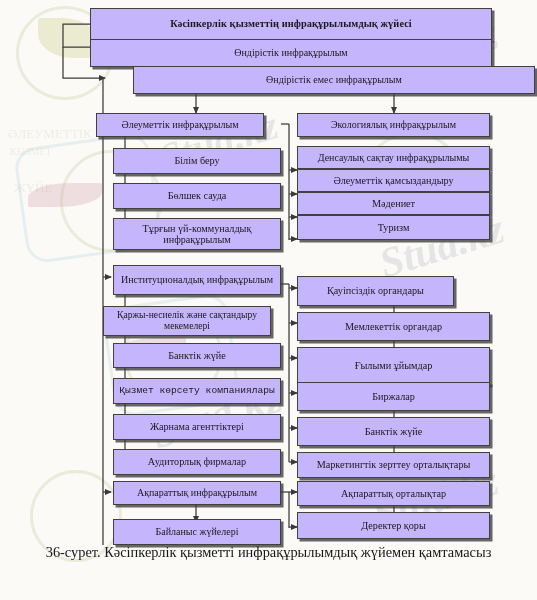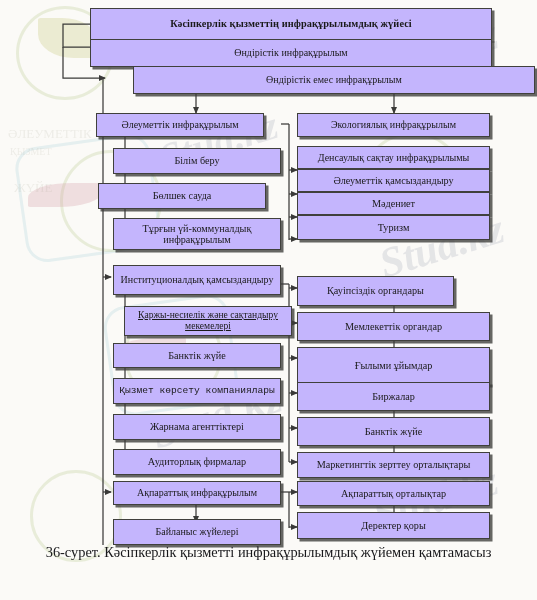--- a/index.html
+++ b/index.html
@@ -184,21 +184,21 @@
   <div class="node ital" style="left:90px;top:66px;width:402px;height:28px;margin-left:43px;">
     <span>Өндірістік емес инфрақұрылым</span>
   </div>
 
   <div class="node ital" style="left:96px;top:113px;width:168px;height:24px;">
     <span>Әлеуметтік инфрақұрылым</span>
   </div>
   <div class="node plain" style="left:113px;top:148px;width:168px;height:26px;">
     <span>Білім беру</span>
   </div>
-  <div class="node plain" style="left:98px;top:183px;width:168px;height:26px;">
+  <div class="node plain" style="left:113px;top:183px;width:168px;height:26px;">
     <span>Бөлшек сауда</span>
   </div>
   <div class="node plain" style="left:113px;top:218px;width:168px;height:32px;">
     <span>Тұрғын үй-коммуналдық инфрақұрылым</span>
   </div>
 
   <div class="node ital" style="left:297px;top:113px;width:193px;height:24px;">
     <span>Экологиялық инфрақұрылым</span>
   </div>
   <div class="node ital" style="left:297px;top:146px;width:193px;height:23px;">
@@ -208,23 +208,23 @@
     <span>Әлеуметтік қамсыздандыру</span>
   </div>
   <div class="node plain" style="left:297px;top:192px;width:193px;height:23px;">
     <span>Мәдениет</span>
   </div>
   <div class="node plain" style="left:297px;top:215px;width:193px;height:25px;">
     <span>Туризм</span>
   </div>
 
   <div class="node ital" style="left:113px;top:265px;width:168px;height:30px;">
-    <span>Институционалдық қамсыздандыру</span>
-  </div>
-  <div class="node small" style="left:124px;top:306px;width:168px;height:30px;text-decoration:underline;">
+    <span>Институционалдық инфрақұрылым</span>
+  </div>
+  <div class="node small" style="left:103px;top:306px;width:168px;height:30px;">
     <span>Қаржы-несиелік және сақтандыру мекемелері</span>
   </div>
   <div class="node plain" style="left:113px;top:343px;width:168px;height:25px;">
     <span>Банктік жүйе</span>
   </div>
   <div class="node small" style="left:113px;top:378px;width:168px;height:26px;font-family:Liberation Mono, monospace;">
     <span>Қызмет көрсету компаниялары</span>
   </div>
   <div class="node plain" style="left:113px;top:414px;width:168px;height:26px;">
     <span>Жарнама агенттіктері</span>

